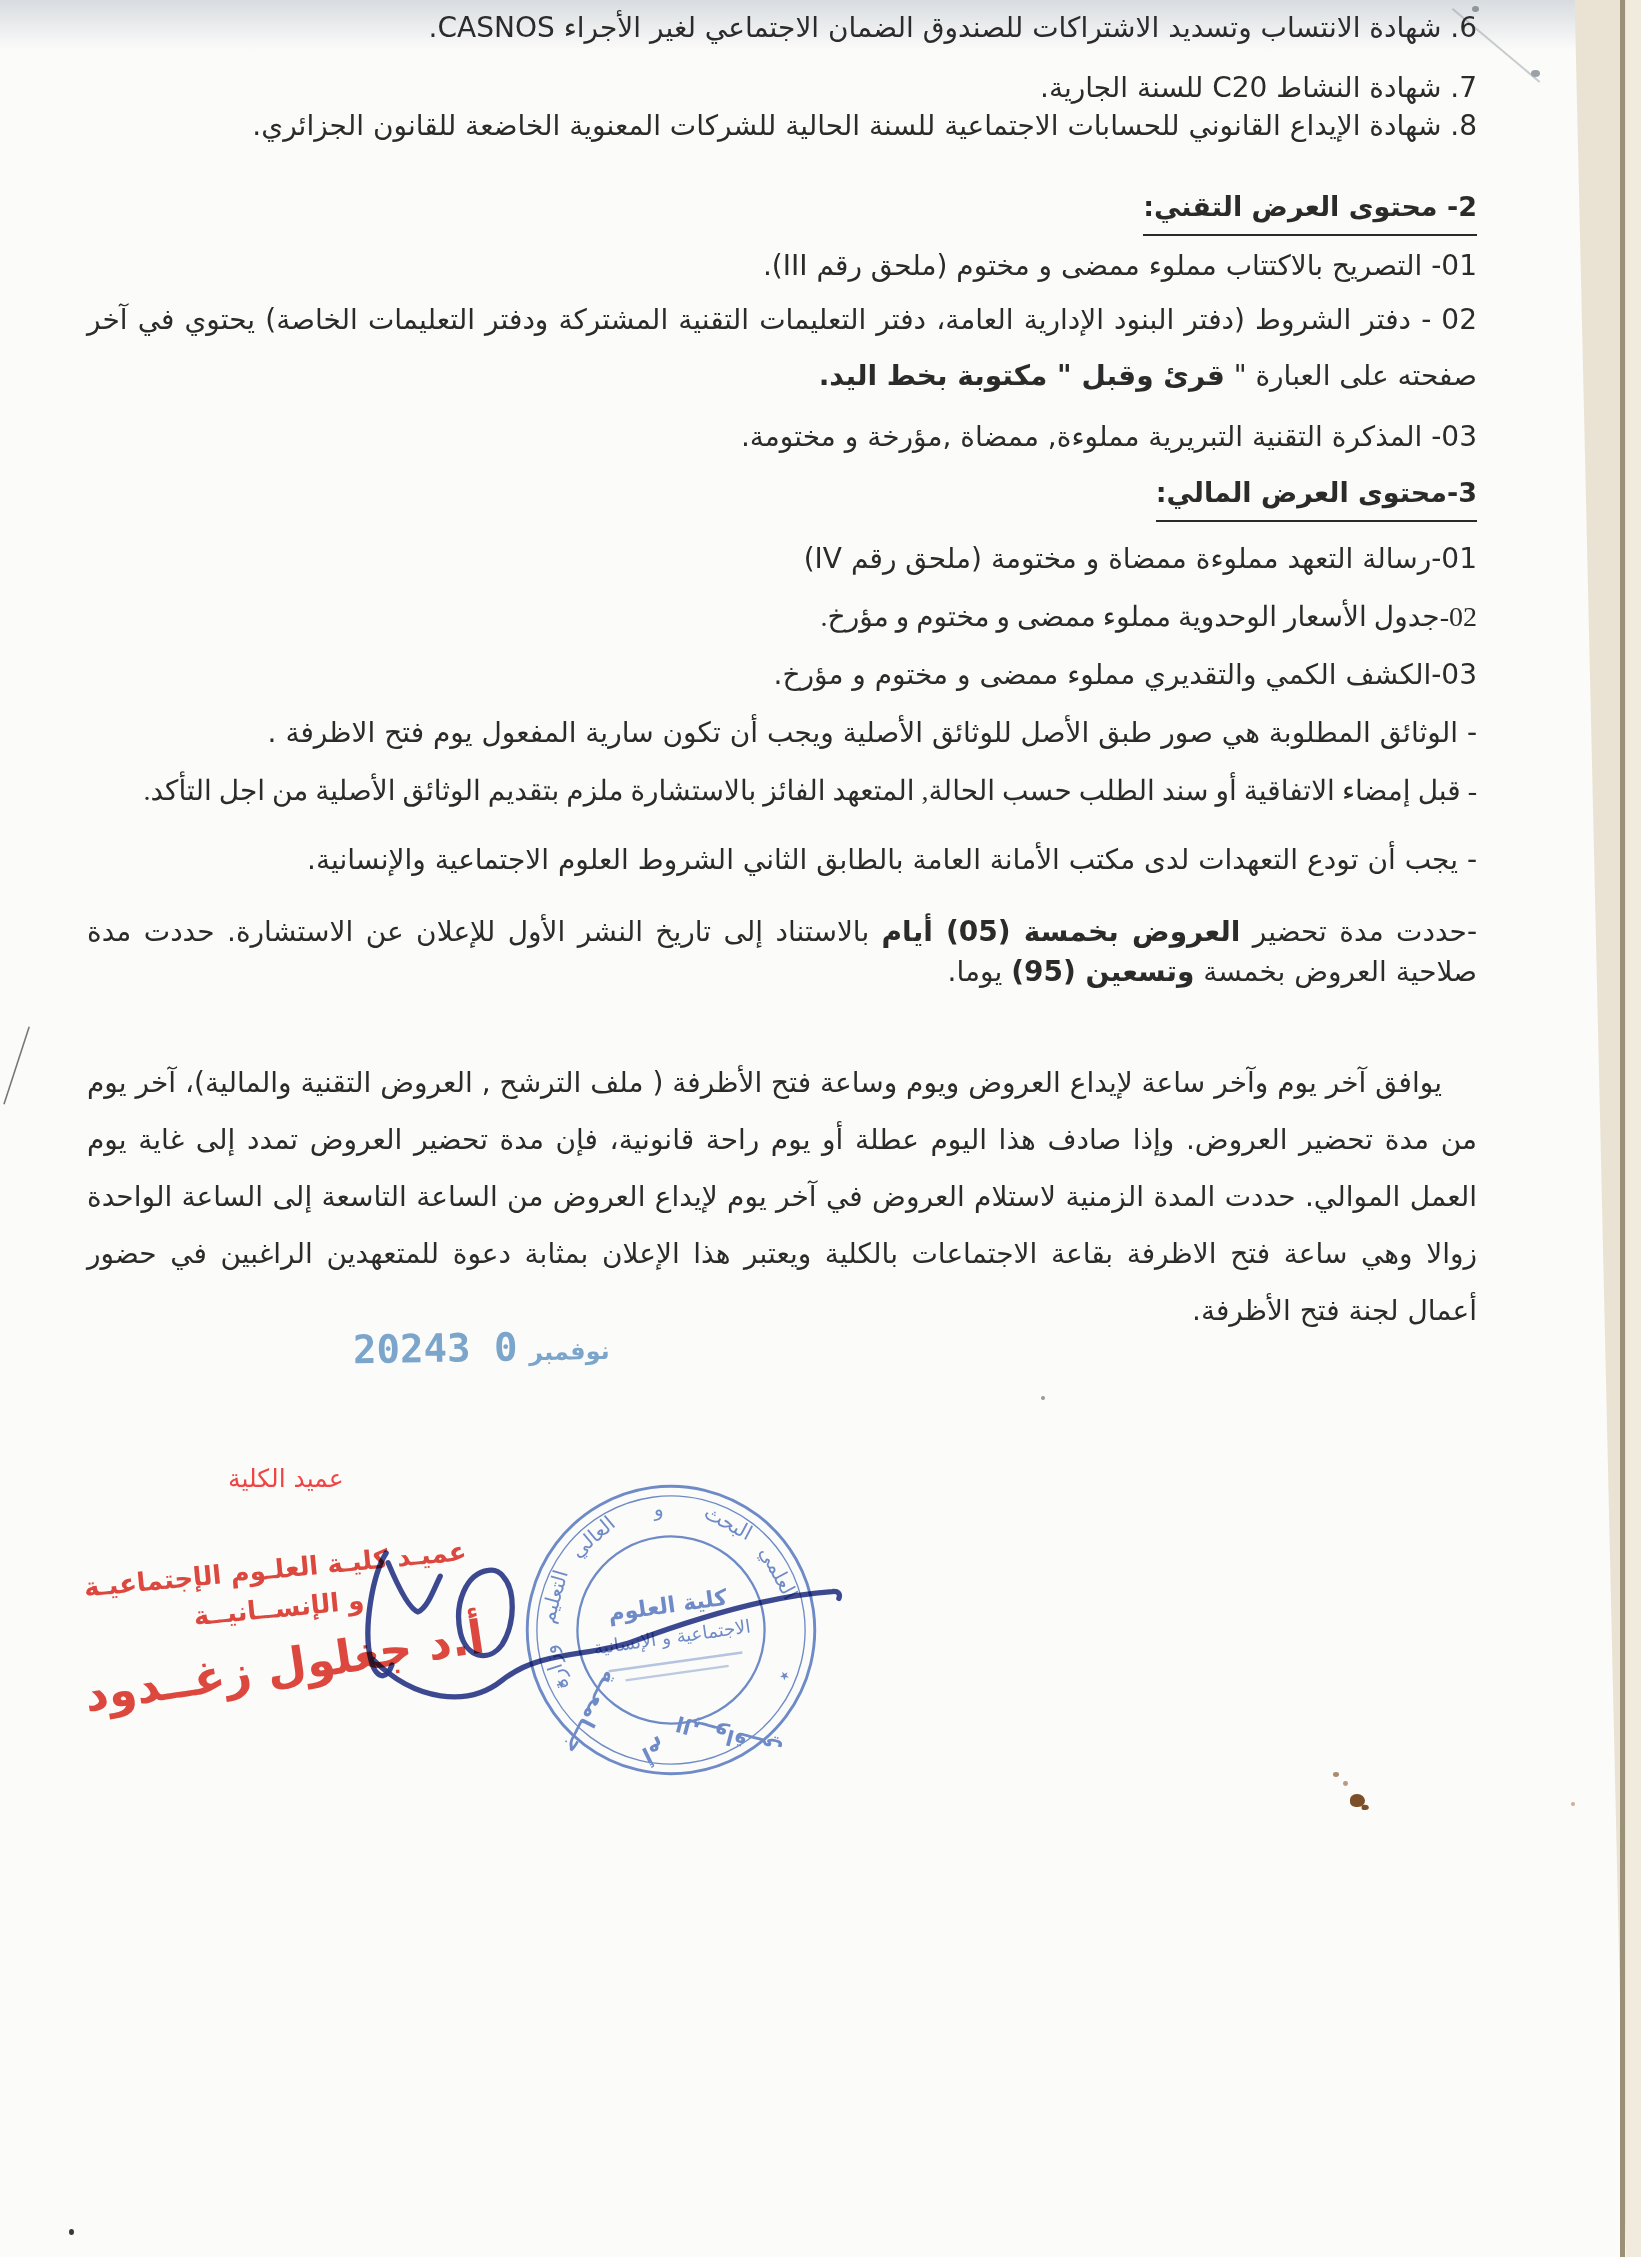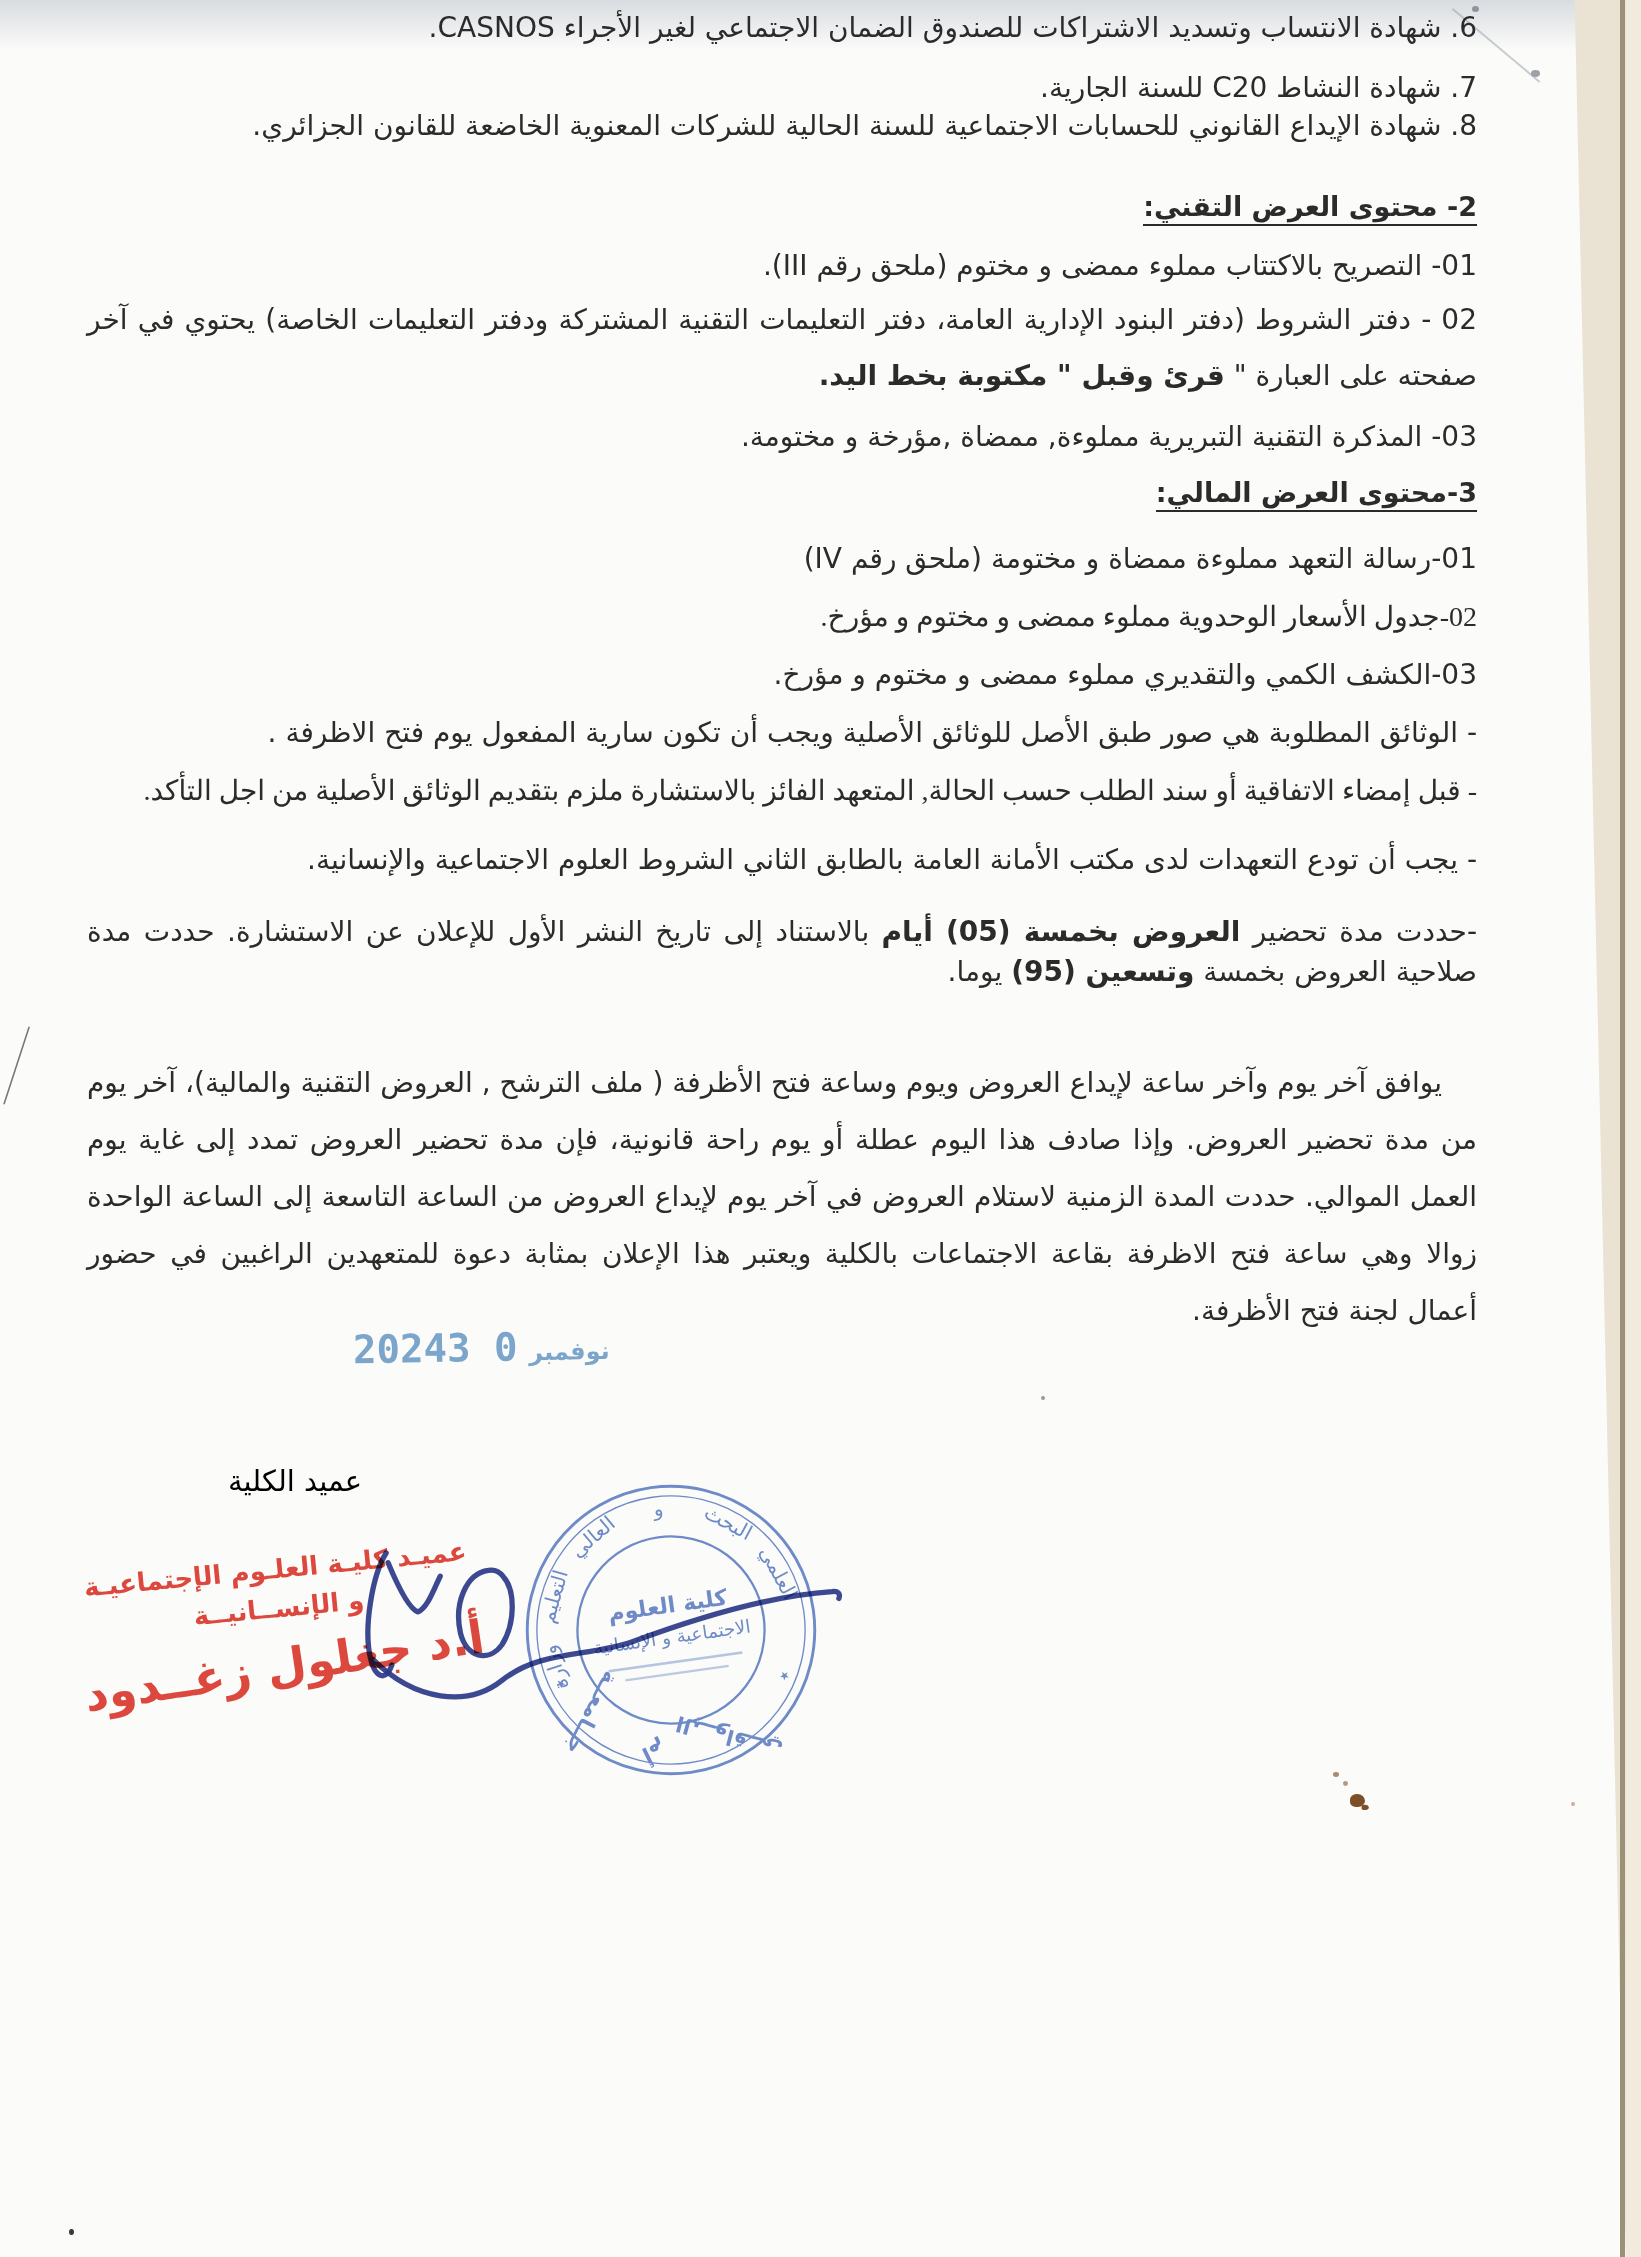--- a/index.html
+++ b/index.html
@@ -14,30 +14,30 @@
   .edge-line{left:1620px;top:0;width:4.8px;height:2257px;background:#9b9178;}
   .edge-right{left:1626px;top:0;width:15.4px;height:2257px;background:#f0ebdd;}
   .crease{left:1453px;top:7.7px;width:114px;height:1.9px;background:rgba(150,158,166,.5);
      transform:rotate(40deg);transform-origin:left top;}
   .speck{border-radius:50%;}
   
   .line,.par{right:164px;width:1390px;font-size:28px;line-height:56px;}
   .par{text-align:justify;}
   .b{font-weight:bold;}
   .heading{font-size:27px;font-weight:bold;line-height:44px;}
-  .heading .u{border-bottom:2.4px solid #2a2a2a;padding-bottom:2px;}
+  .heading .u{border-bottom:2.4px solid #2a2a2a;padding-bottom:12px;}
   
   .date-stamp{left:353px;top:1325px;direction:ltr;color:#6b9cc9;opacity:.88;
      font-family:"DejaVu Sans Mono",monospace;font-weight:bold;
      transform:rotate(-1deg);mix-blend-mode:multiply;white-space:nowrap;}
   .date-stamp .yr{font-size:39px;letter-spacing:1.9px;}
   .date-stamp .mo{font-size:24px;font-family:"DejaVu Sans",sans-serif;margin:0 11.6px;}
   .date-stamp .dy{font-size:39px;letter-spacing:17.4px;}
   
-  .dean-title{left:228px;top:1464px;font-size:29px;color:#000000;}
+  .dean-title{left:228px;top:1464px;font-size:25px;color:#ef4444;}
   .red-stamp{left:34px;top:1548px;width:492px;text-align:center;color:#e0493f;
      transform:rotate(-5.5deg);mix-blend-mode:multiply;font-weight:bold;}
   .red-stamp .l1{font-size:26px;letter-spacing:1px;line-height:42px;}
   .red-stamp .l2{font-size:26px;letter-spacing:1.9px;line-height:37px;}
   .red-stamp .nm{display:inline-block;font-size:46px;letter-spacing:2.9px;margin-top:11.6px;
      transform:rotate(-3deg);}
   
   .round-stamp{left:507px;top:1466px;transform:rotate(-8deg);opacity:.84;
      mix-blend-mode:multiply;}
   .round-stamp text{fill:#5577c2;font-family:"DejaVu Sans",sans-serif;}

